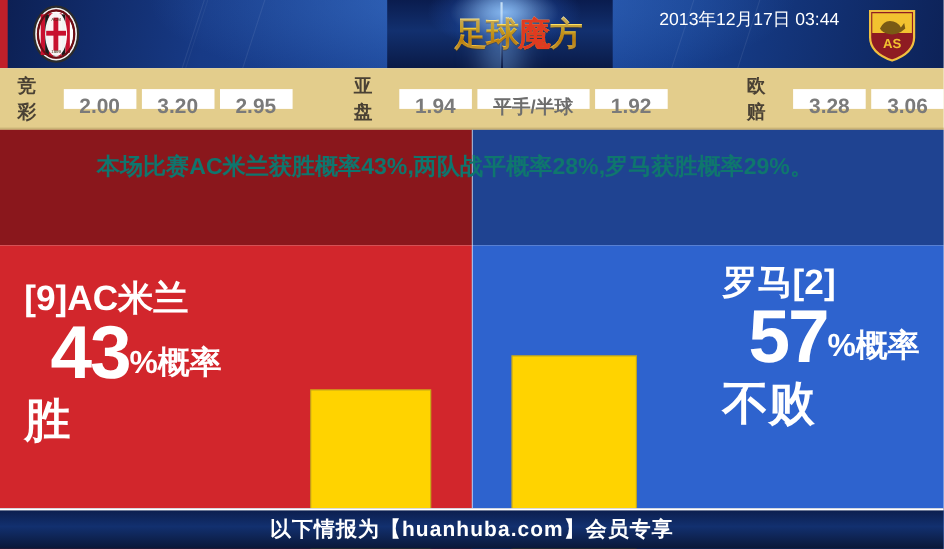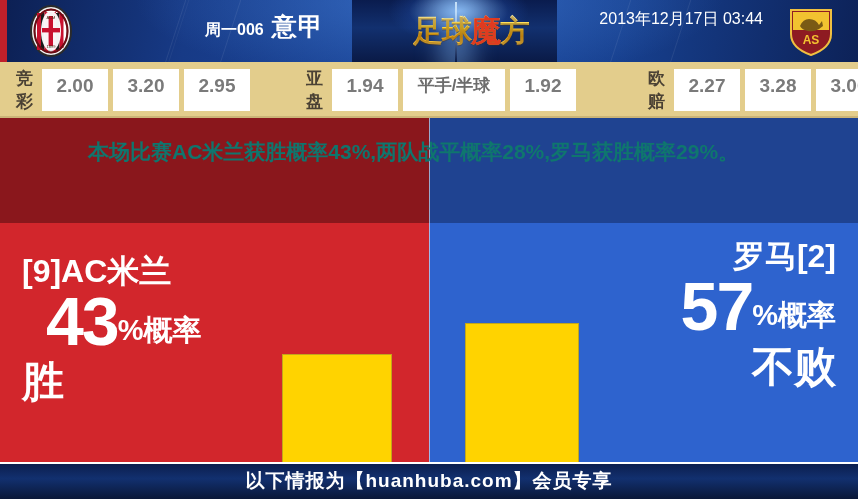--- a/index.html
+++ b/index.html
@@ -47,21 +47,21 @@
   .hdr-time .lbl{font-size:14px;}
   .hdr-time .val{font-size:16px;letter-spacing:0px;}
 
   
   .odds{position:relative;width:858px;height:56px;background:#e3cd8c;
         display:flex;align-items:center;}
   .odds:after{content:"";position:absolute;left:0;right:0;bottom:0;height:2px;background:#cbb477;}
   .ogroup{display:flex;align-items:center;gap:5px;justify-content:flex-end;}
   .ogroup .olabel{font-size:17px;font-weight:bold;color:#4a4134;letter-spacing:1px;margin-right:3px;}
   .oval{background:#fff;color:#7a7a7a;font-size:19px;font-weight:bold;
-        min-width:54px;height:42px;line-height:34px;text-align:center;padding:0 6px;}
+        min-width:54px;height:18px;line-height:34px;text-align:center;padding:0 6px;}
   .oval.wide{min-width:90px;font-size:17px;color:#6d6d6d;}
   .g1{margin-left:16px;}
   .g2{margin-left:56px;}
   .g3{margin-left:72px;}
 
   
   .body{position:relative;width:858px;height:344px;}
   .half{position:absolute;top:0;height:392px;}
   .half.left{left:0;width:429px;}
   .half.right{left:429px;width:429px;}
@@ -78,21 +78,21 @@
 
   
   .bar{position:absolute;background:#ffd300;border-left:1px solid rgba(120,110,60,.45);
        border-top:1px solid rgba(120,110,60,.45);border-right:1px solid rgba(120,110,60,.45);}
   .bar.left-bar{left:282px;bottom:0;width:108px;height:161px;}
   .bar.right-bar{left:36px;bottom:0;width:112px;height:218px;}
 
   
   .tblock{position:absolute;color:#fff;z-index:4;}
   .tblock.l{left:22px;top:30px;text-align:left;}
-  .tblock.r{right:22px;top:15px;text-align:right;}
+  .tblock.r{right:22px;top:15px;}
   .tname{font-size:32px;font-weight:bold;line-height:1.15;white-space:nowrap;}
   .trow{display:flex;align-items:flex-end;line-height:1;margin-left:24px;}
   .tblock.r .trow{justify-content:flex-end;}
   .tnum{font-size:68px;font-weight:bold;letter-spacing:-2px;line-height:.92;}
   .tpct{font-size:29px;font-weight:bold;padding-bottom:7px;letter-spacing:0px;}
   .tres{font-size:42px;font-weight:bold;line-height:1.15;margin-top:6px;}
 
   
   .footer{position:relative;width:858px;height:37px;
           background:linear-gradient(180deg,#0b1c4a 0%,#12306f 45%,#0a1737 100%);
@@ -124,24 +124,20 @@
         <rect x="35.5" y="10" width="4" height="34" fill="#c8102e"></rect>
       </g>
       <ellipse cx="27" cy="27" rx="16.5" ry="21.5" fill="none" stroke="#6b0d14" stroke-width="2"></ellipse>
       <ellipse cx="27" cy="27" rx="10" ry="20" fill="#fff" opacity=".95"></ellipse>
       <rect x="24.6" y="12" width="4.4" height="30" fill="#c8102e"></rect>
       <rect x="18" y="24" width="18" height="4.4" fill="#c8102e"></rect>
       <text x="27" y="15" font-size="4" text-anchor="middle" fill="#3a2a10" font-family="Liberation Sans, sans-serif">ACM</text>
       <text x="27" y="44" font-size="4" text-anchor="middle" fill="#3a2a10" font-family="Liberation Sans, sans-serif">1899</text>
     </svg>
 
-    <div class="hdr-match">
-      <span class="hdr-round">周一006</span>
-      <span class="hdr-league">意甲</span>
-    </div>
 
     <div class="logo-box">
       <span class="logo-txt"><span>足</span><span>球</span><span class="mo">魔</span><span>方</span></span>
     </div>
 
     <div class="hdr-time">
       <div class="val">2013年12月17日 03:44</div>
     </div>
 
     <svg class="crest right" viewBox="0 0 54 54">
@@ -167,21 +163,20 @@
 
     <div class="ogroup g2">
       <span class="olabel">亚盘</span>
       <span class="oval">1.94</span>
       <span class="oval wide">平手/半球</span>
       <span class="oval">1.92</span>
     </div>
 
     <div class="ogroup g3">
       <span class="olabel">欧赔</span>
-      <span class="oval">2.27</span>
       <span class="oval">3.28</span>
       <span class="oval">3.06</span>
     </div>
 
   </div>
 
   <div class="body">
 
     <div class="half left">
       <div class="band"></div>

